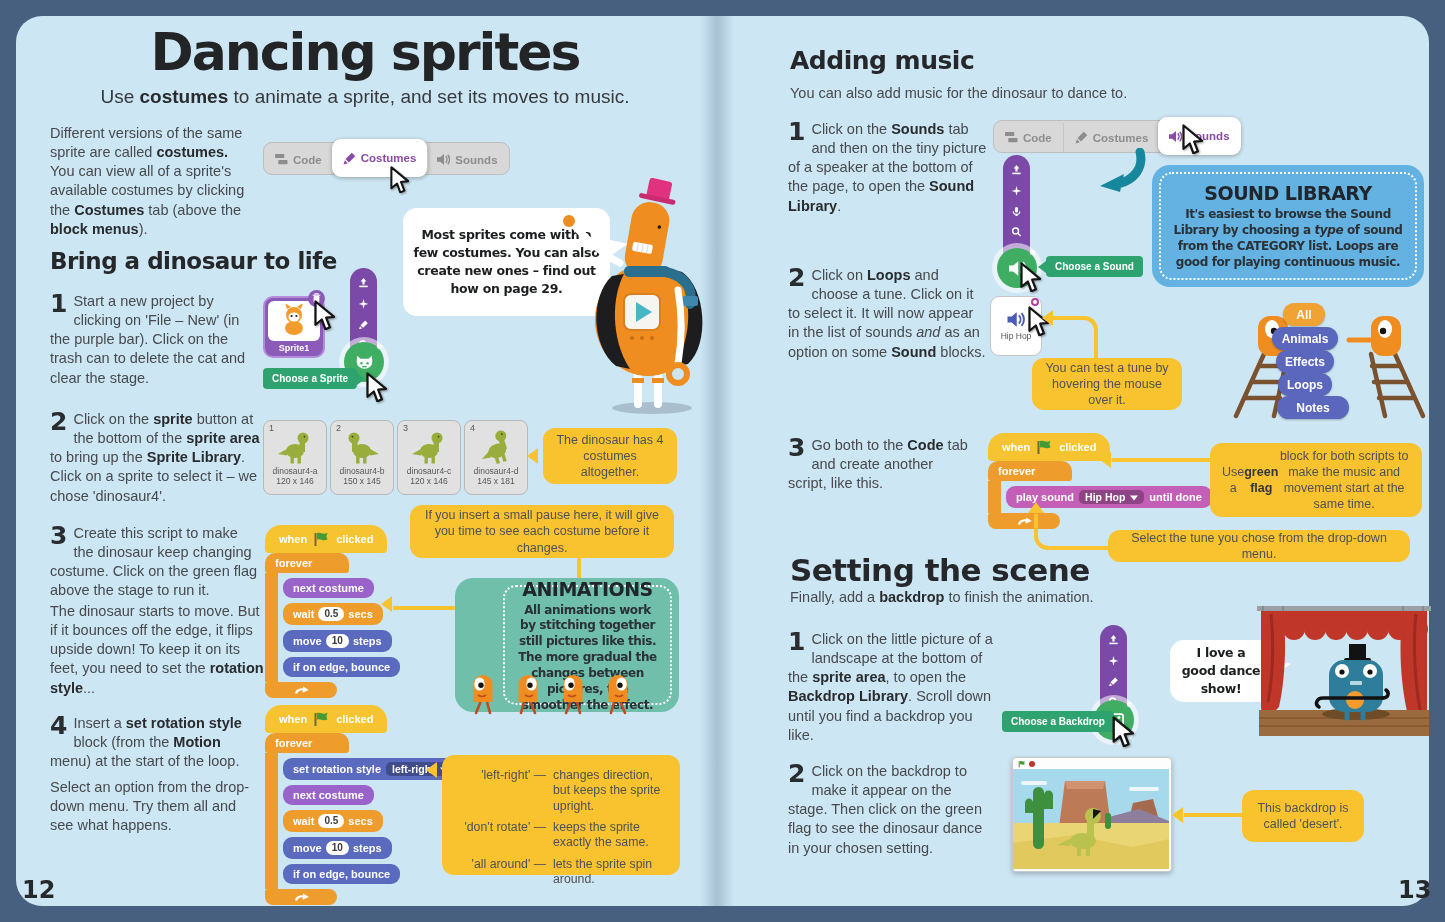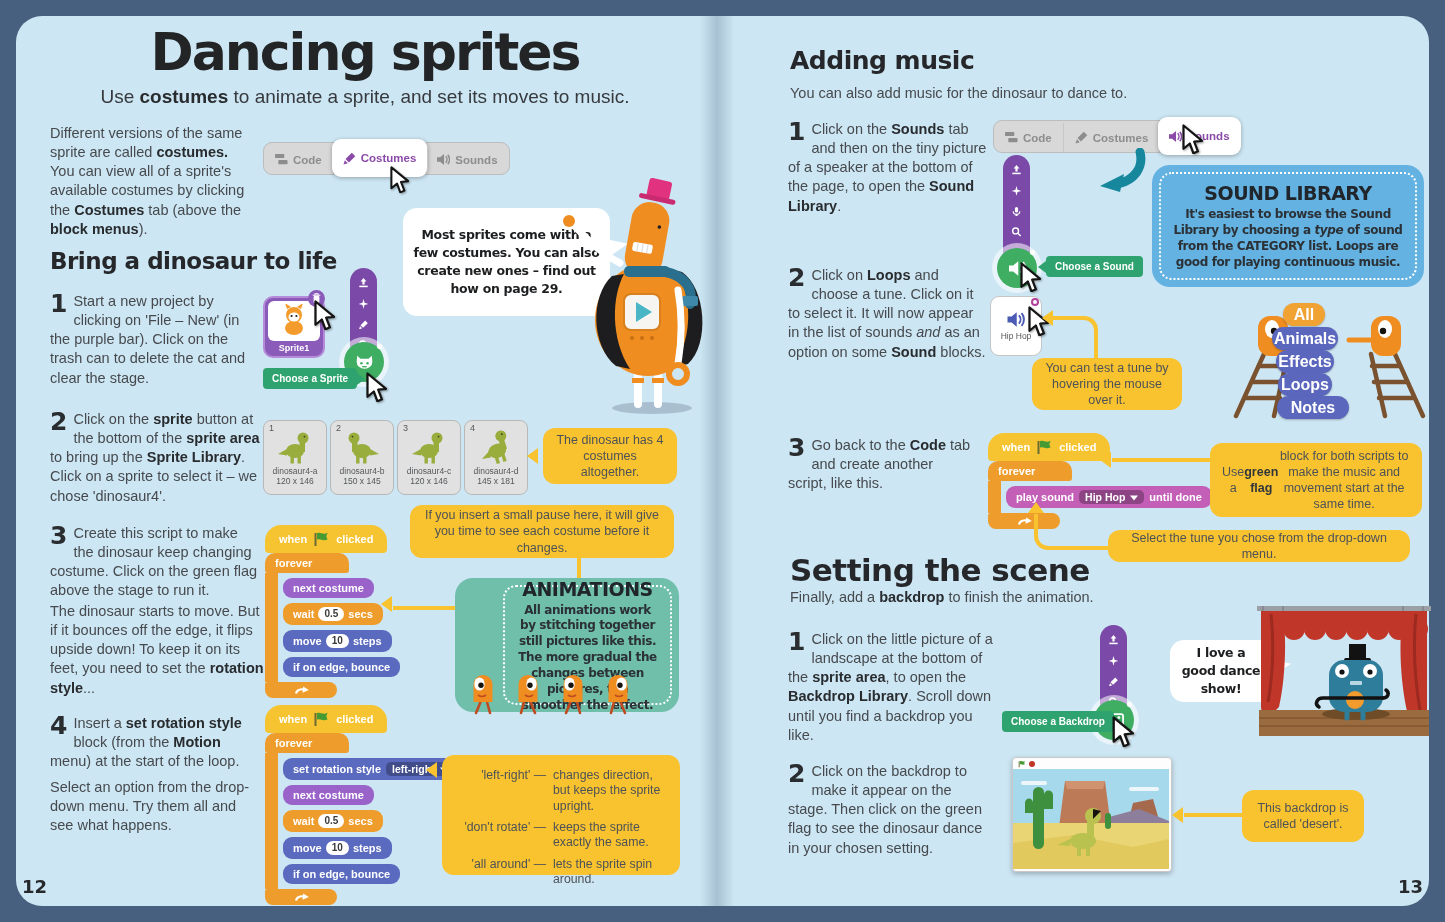--- a/index.html
+++ b/index.html
@@ -12,21 +12,21 @@
   .gutter{position:absolute;left:700px;top:16px;width:34px;height:890px;
           background:linear-gradient(90deg,rgba(71,96,127,0),rgba(71,96,127,.28) 50%,rgba(71,96,127,0));}
   
   .h1{font-family:"DejaVu Sans",sans-serif;font-weight:bold;font-size:52px;letter-spacing:-2px;color:#222426;text-align:center;}
   .h2{font-family:"DejaVu Sans",sans-serif;font-weight:bold;font-size:23px;letter-spacing:-.5px;color:#25272a;}
   .sub{font-size:19px;color:#36393d;text-align:center;}
   .para{font-size:14.5px;line-height:1.32;color:#464a4e;}
   .para .b,.sub .b{font-weight:bold;color:#292c2f;}
   .para .i{font-style:italic;}
   .step .num{float:left;font-family:"DejaVu Sans",sans-serif;font-weight:bold;font-size:25px;line-height:.95;margin-right:6px;color:#2a2d30;}
-  .pnum{font-family:"DejaVu Sans",sans-serif;font-weight:bold;font-size:18px;color:#26292c;}
+  .pnum{font-family:"DejaVu Sans",sans-serif;font-weight:bold;font-size:24px;color:#26292c;}
   
   .co{background:#f9c32f;border-radius:12px;color:#4e5256;font-size:12.5px;line-height:1.3;
       display:flex;align-items:center;justify-content:center;text-align:center;padding:8px 12px;box-sizing:border-box;}
   .co .b{font-weight:bold;color:#33373b;}
   .wire{border-color:#f9c32f;border-style:solid;border-width:0;}
   .ah{width:0;height:0;border:8px solid transparent;}
   .ah.l{border-right:11px solid #f9c32f;border-left:none;}
   .ah.u{border-bottom:11px solid #f9c32f;border-top:none;}
   
   .bigbox{border-radius:18px;padding:7px;box-sizing:border-box;}
@@ -86,21 +86,21 @@
   .sndcard{width:50px;height:58px;background:#fff;border:1px solid #c5c5c5;border-radius:9px;text-align:center;
            font-size:8.5px;color:#54575a;display:flex;flex-direction:column;align-items:center;justify-content:center;gap:3px;}
   .sndcard svg{width:20px;height:17px;color:#4a5ab5;}
   .rdot{position:absolute;width:8px;height:8px;border-radius:50%;background:#fff;border:2.5px solid #b0409c;box-sizing:border-box;}
   
   .rot{background:#f9c32f;border-radius:12px;padding:10px 12px;box-sizing:border-box;display:flex;flex-direction:column;justify-content:space-around;}
   .rot .row{display:flex;gap:7px;font-size:12.3px;color:#4e5256;line-height:1.25;margin:3px 0;}
   .rot .term{width:92px;text-align:right;flex:none;}
   .rot .desc{text-align:left;}
   
-  .cat{position:absolute;color:#fff;font-weight:bold;font-size:16px;display:flex;align-items:center;justify-content:center;
+  .cat{position:absolute;color:#fff;font-weight:bold;font-size:12px;display:flex;align-items:center;justify-content:center;
        border-radius:13px;height:23px;background:#5b67bd;box-shadow:0 1px 2px rgba(0,0,0,.25);}
   .cat.first{background:#f0a233;}
   
   .win{background:#fdfdfd;border:1px solid #c9c9c9;border-radius:4px;box-shadow:0 2px 5px rgba(0,0,0,.25);}
   .winbar{height:11px;display:flex;align-items:center;gap:3px;padding:0 5px;}
   .cursor{filter:drop-shadow(1px 1px 1px rgba(0,0,0,.4));}
 </style>
 </head>
 <body>
 
@@ -561,21 +561,21 @@
       <path d="M151 38h-24" stroke="#ef8d21" stroke-width="5" stroke-linecap="round"></path>
     </g>
   </svg>
   <div class="cat first abs" style="left:1283px;top:303px;width:42px;">All</div>
   <div class="cat abs" style="left:1272px;top:327px;width:66px;">Animals</div>
   <div class="cat abs" style="left:1276px;top:350px;width:58px;">Effects</div>
   <div class="cat abs" style="left:1278px;top:373px;width:54px;">Loops</div>
   <div class="cat abs" style="left:1277px;top:396px;width:72px;">Notes</div>
 
   <div class="abs para step" style="left:788px;top:436px;width:185px;">
-    <span class="num">3</span><span><span>Go back to the </span><span class="b">Code</span><span> tab and create another script, like this.</span></span>
+    <span class="num">3</span><span><span>Go both to the </span><span class="b">Code</span><span> tab and create another script, like this.</span></span>
   </div>
 
   <div class="abs" style="left:988px;top:433px;">
     <div class="hat">
         <span>when</span>
         <svg viewBox="0 0 17 16">
           <use href="#flagicon"></use>
         </svg>
         <span>clicked</span>
       </div>

